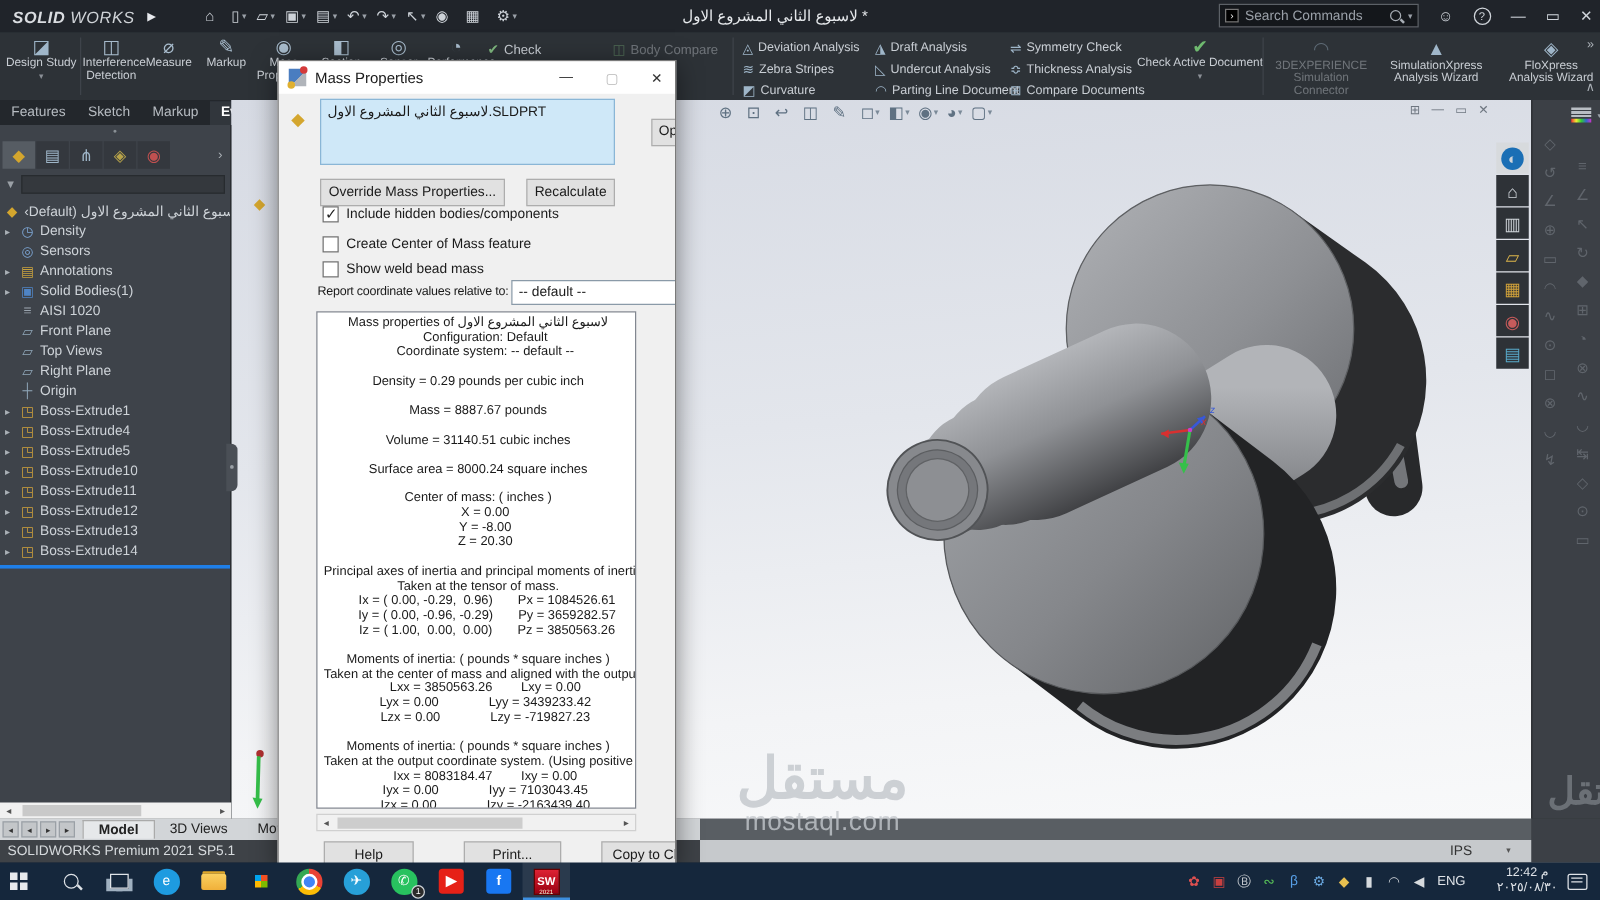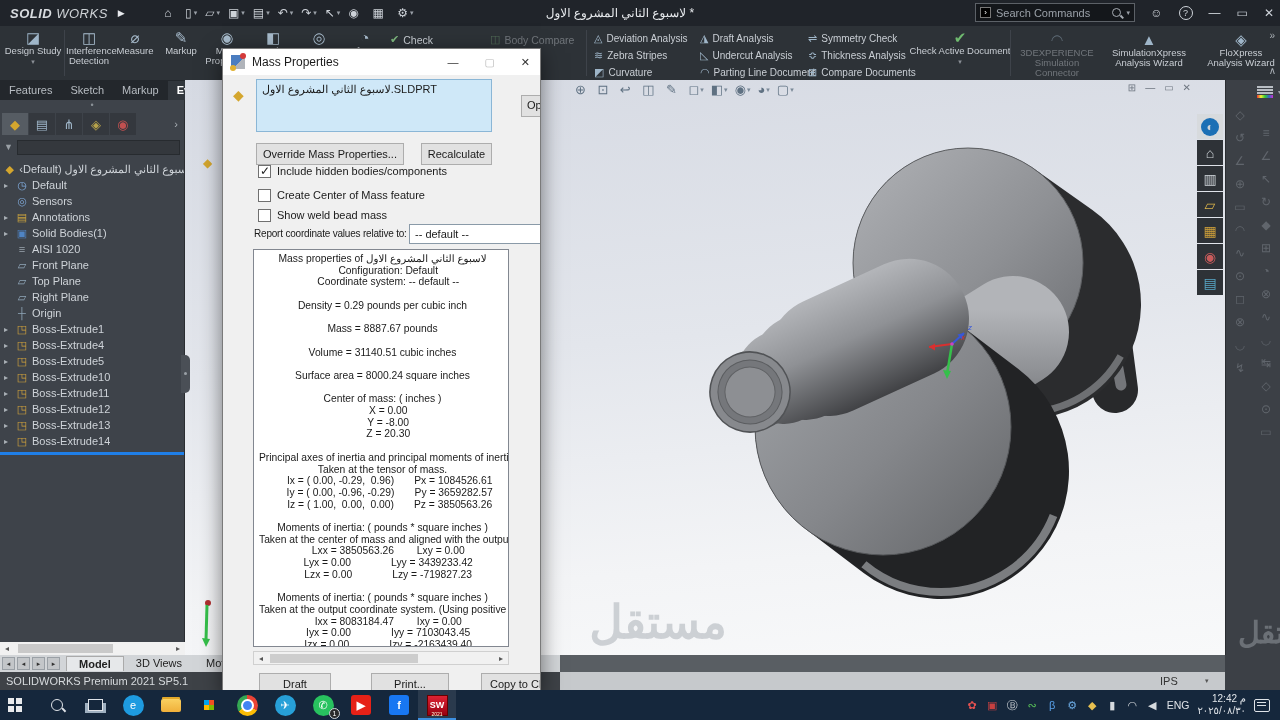--- a/index.html
+++ b/index.html
@@ -117,21 +117,21 @@
   .app[data-kind="search"]::after{content:"";position:absolute;width:5px;height:1.8px;background:#dfe3e8;transform:rotate(45deg) translate(8px,-1px);}
   .app[data-kind="taskview"]::before{content:"";width:13px;height:10px;border:1.6px solid #dfe3e8;box-shadow:-4px 3px 0 -1px #9fb0c0,4px 3px 0 -1px #9fb0c0;}
   .app[data-kind="folder"]::before{content:"";width:20px;height:13px;background:linear-gradient(#fad060,#f0b03a);border-radius:2px;box-shadow:0 -3px 0 -1px #e0a82a;}
   .app[data-kind="store"]::after{content:"";position:absolute;width:10px;height:10px;background:conic-gradient(#f25022 0 25%,#7fba00 0 50%,#ffb900 0 75%,#00a4ef 0);z-index:3;}
   .app[data-kind="chrome"]::before{content:"";width:21px;height:21px;border-radius:50%;background:conic-gradient(#ea4335 0 33%,#fbbc05 0 66%,#34a853 0);}
   .app[data-kind="chrome"]::after{content:"";position:absolute;width:9px;height:9px;border-radius:50%;background:#4285f4;border:2px solid #fff;}
   .badge{position:absolute;right:2px;bottom:1px;width:11px;height:11px;border-radius:50%;background:#2b2b2b;border:1px solid #cfd4d9;color:#fff;font-size:7px;line-height:9px;text-align:center;z-index:4;}
   #tb-tray{margin-left:auto;display:flex;align-items:center;gap:8px;padding-right:10px;color:#dfe3e8;}
   .tray-ic{font-size:11px;color:var(--fg,#d6dade);width:13px;text-align:center;}
   #tb-lang{font-size:10.5px;}
-  #tb-clock{text-align:right;font-size:10px;line-height:12px;}
+  #tb-clock{text-align:center;font-size:10px;line-height:12px;margin-left:17px;}
   #tb-notif{position:relative;width:16px;height:13px;border:1.4px solid #dfe3e8;border-radius:2px;}
   #tb-notif::after{content:"";position:absolute;left:2px;top:2px;width:9px;height:1.5px;background:#dfe3e8;box-shadow:0 3px 0 #dfe3e8;}
   
   #dialog{position:absolute;left:222px;top:48px;width:319px;height:645px;background:#f0f0f0;border:1px solid #7a7a7a;box-shadow:0 5px 20px rgba(0,0,0,.5);z-index:10;overflow:hidden;font-size:11px;color:#1a1a1a;}
   #dlg-title{position:absolute;left:0;top:0;width:100%;height:26px;background:#fff;display:flex;align-items:center;padding-left:8px;gap:7px;font-size:12px;}
   #dlg-ico{position:relative;width:14px;height:14px;background:linear-gradient(135deg,#4a7dc0 55%,#b0b4ba 55%);}
   #dlg-ico::after{content:"";position:absolute;right:-1px;top:-2px;width:6px;height:6px;border-radius:50%;background:#d43a3a;}
   #dlg-ico::before{content:"";position:absolute;left:-1px;bottom:-2px;width:6px;height:6px;border-radius:50%;background:#e0b030;}
   #dlg-controls{position:absolute;right:10px;top:0;height:26px;display:flex;gap:26px;align-items:center;color:#333;font-size:11px;}
   #dlg-controls .restore{color:#b8b8b8;}
@@ -522,21 +522,21 @@
     <div id="ftree">
       <div class="trow" id="tree-root">
         <span class="tico">◆</span>
         <span class="tlab">‹Default)  لاسبوع الثاني المشروع الاول</span>
       </div>
       <div>
 
       <div class="trow" style="--color: #7fa8d8;">
           <span class="texp">▸</span>
           <span class="tico">◷</span>
-          <span class="tlab">Default</span>
+          <span class="tlab">Density</span>
         </div>
           <div class="trow" style="--color: #7fa8d8;">
           <span class="texp invisible">▸</span>
           <span class="tico">◎</span>
           <span class="tlab">Sensors</span>
         </div>
           <div class="trow" style="--color: #c8a23e;">
           <span class="texp">▸</span>
           <span class="tico">▤</span>
           <span class="tlab">Annotations</span>
@@ -552,21 +552,21 @@
           <span class="tlab">AISI 1020</span>
         </div>
           <div class="trow" style="--color: #8fa6b8;">
           <span class="texp invisible">▸</span>
           <span class="tico">▱</span>
           <span class="tlab">Front Plane</span>
         </div>
           <div class="trow" style="--color: #8fa6b8;">
           <span class="texp invisible">▸</span>
           <span class="tico">▱</span>
-          <span class="tlab">Top Plane</span>
+          <span class="tlab">Top Views</span>
         </div>
           <div class="trow" style="--color: #8fa6b8;">
           <span class="texp invisible">▸</span>
           <span class="tico">▱</span>
           <span class="tlab">Right Plane</span>
         </div>
           <div class="trow" style="--color: #8fa6b8;">
           <span class="texp invisible">▸</span>
           <span class="tico">┼</span>
           <span class="tlab">Origin</span>
@@ -791,21 +791,21 @@
           <div class="rline">    Izx = 0.00              Izy = -2163439.40</div>
         </div>
     </div>
     <div id="dlg-hscroll">
       <span class="arr">◂</span>
       <div class="track">
           <div class="thumb"></div>
         </div>
       <span class="arr">▸</span>
     </div>
-    <div id="dlg-help" class="dbtn">Draft</div>
+    <div id="dlg-help" class="dbtn">Help</div>
     <div id="dlg-print" class="dbtn">Print...</div>
     <div id="dlg-copy" class="dbtn">Copy to Clipb</div>
   </div>
 
   <div id="taskbar">
     <div id="tb-apps">
 
     <div class="app" data-kind="start">
         
         
@@ -881,16 +881,17 @@
       <div id="tb-clock">
         <div>12:42 م</div>
         <div>٢٠٢٥/٠٨/٣٠</div>
       </div>
       <span id="tb-notif"></span>
     </div>
   </div>
 
   <div id="watermark">
     <div class="ar">مستقل</div>
+    <div class="lat">mostaql.com</div>
   </div>
   <div id="watermark2">مستقل</div>
 
 </div>
 
 </body></html>

